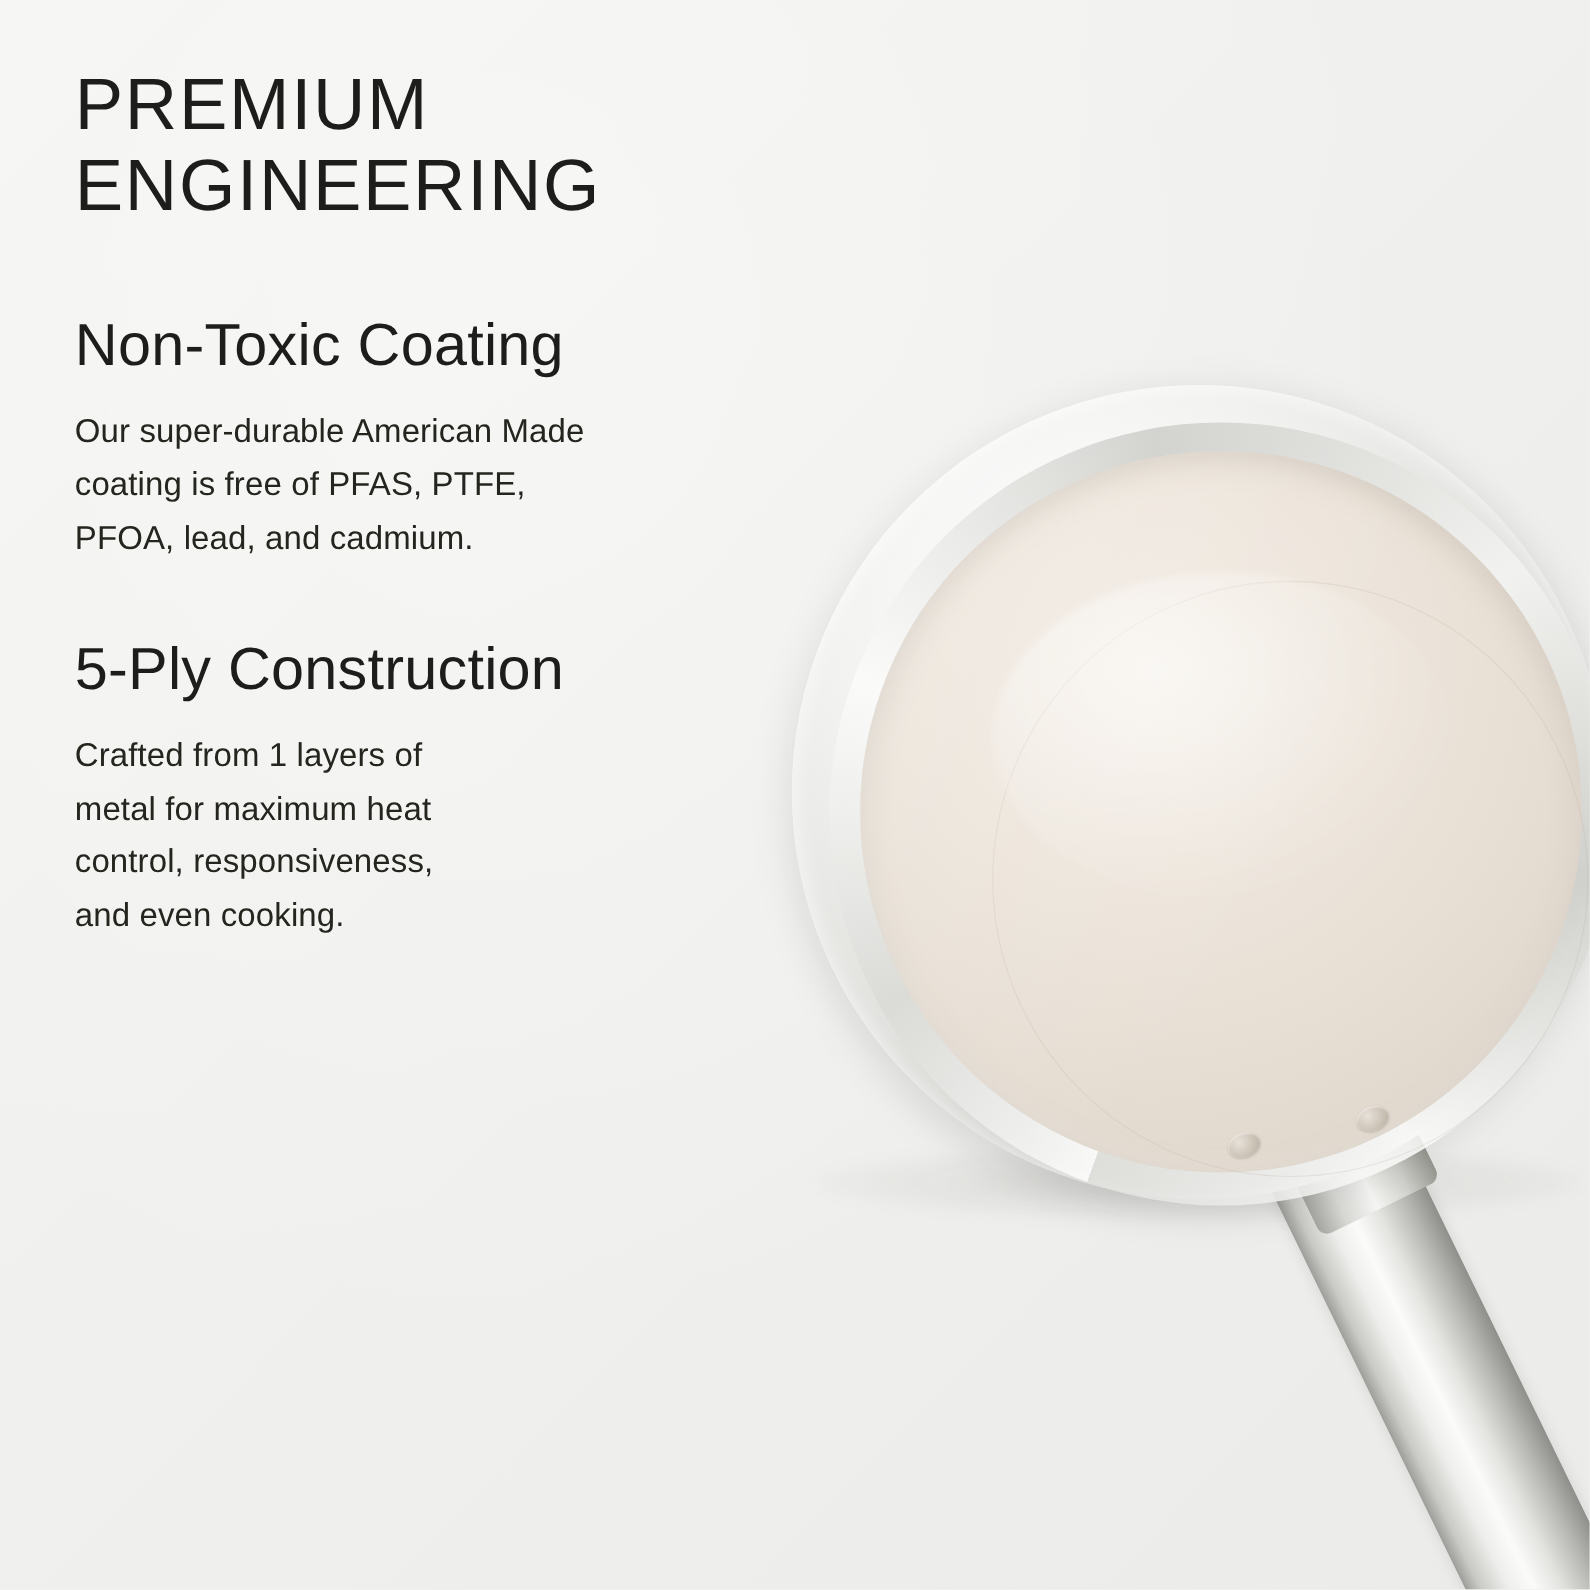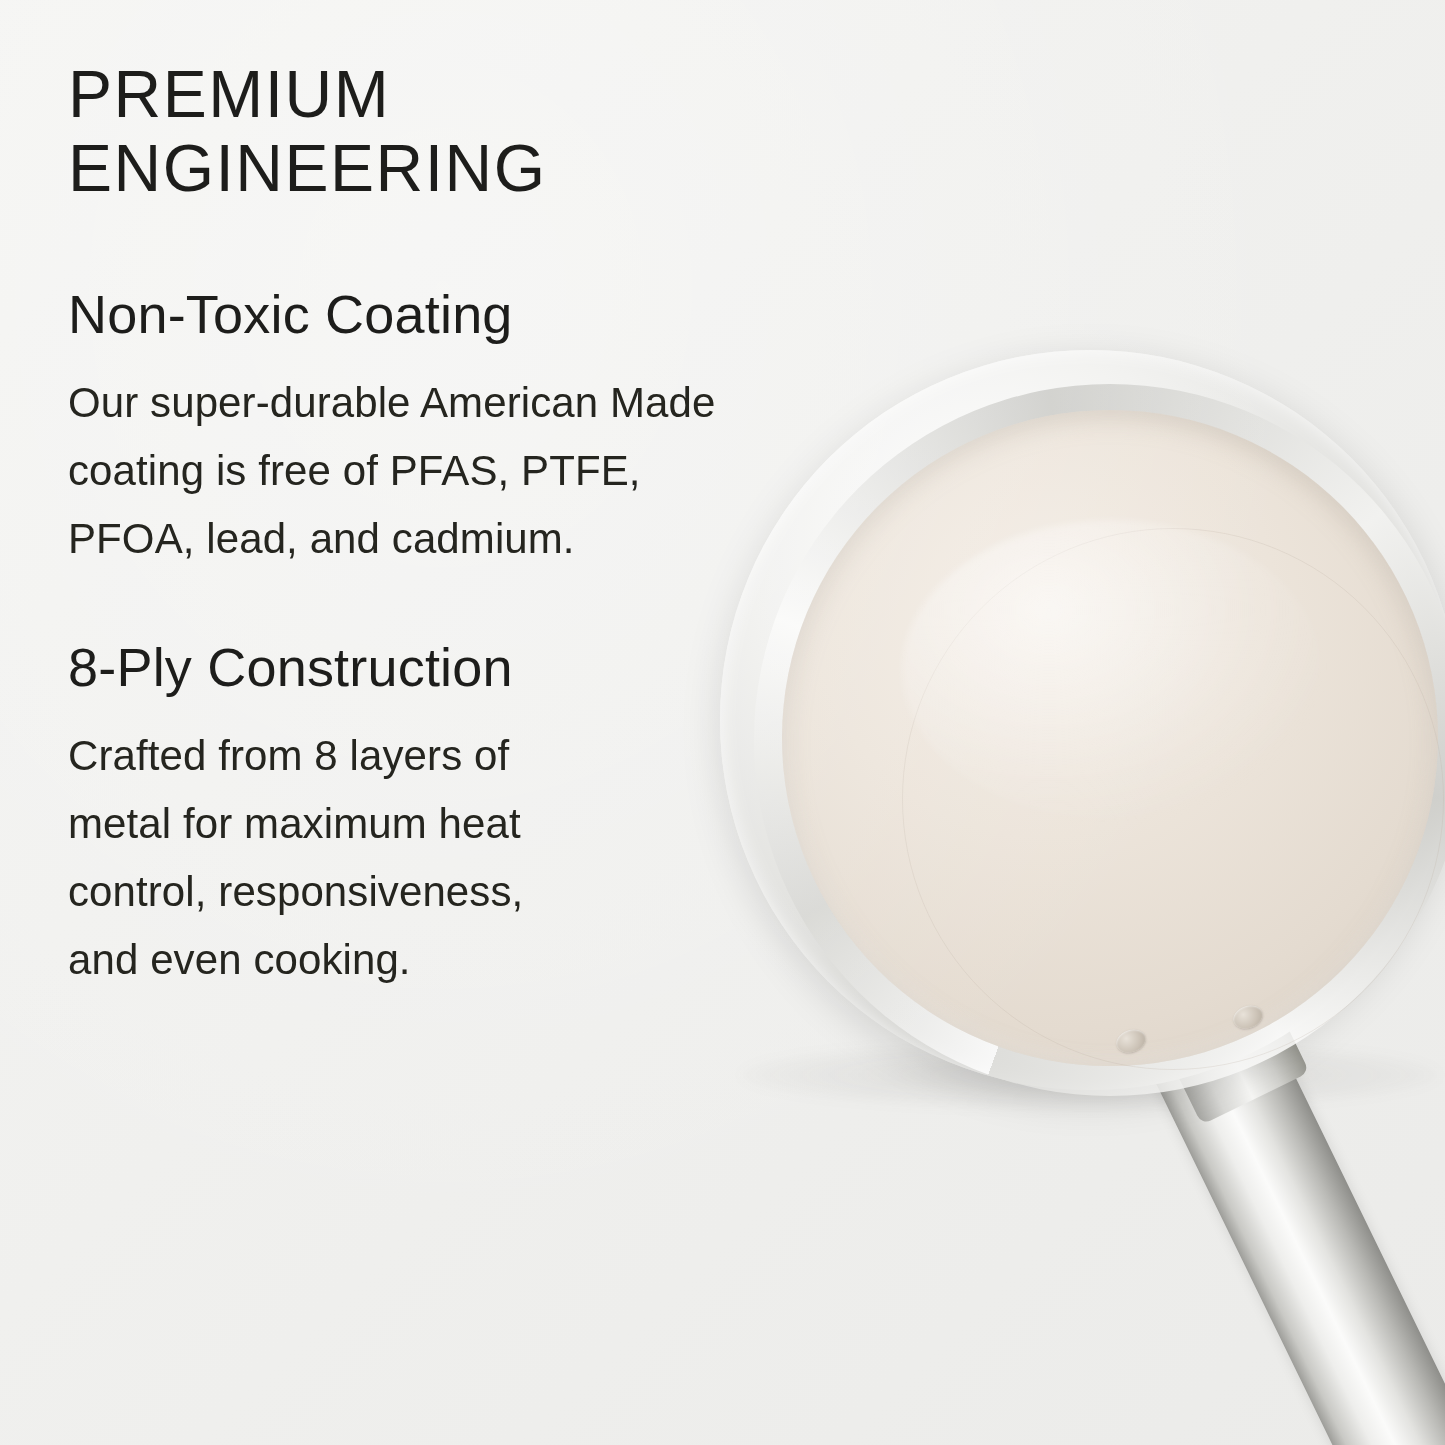--- a/index.html
+++ b/index.html
@@ -52,21 +52,21 @@
   .feature-title {
     font-size: 54px;
     line-height: 1.2;
     color: #1d1d1b;
     font-weight: 400;
     letter-spacing: 0.2px;
     margin: 0 0 22px 0;
   }
 
   .feature-body {
-    font-size: 42px;
+    font-size: 30px;
     line-height: 1.62;
     color: #25251f;
     font-weight: 400;
     letter-spacing: 0.1px;
     margin: 0;
     white-space: pre-line;
   }
 
   
   .pan-wrap {
@@ -261,22 +261,22 @@
 ENGINEERING</h1>
 
     <div class="feature">
       <h2 class="feature-title">Non-Toxic Coating</h2>
       <p class="feature-body">Our super-durable American Made
 coating is free of PFAS, PTFE,
 PFOA, lead, and cadmium.</p>
     </div>
 
     <div class="feature">
-      <h2 class="feature-title">8-Ply Construction</h2>
-      <p class="feature-body">Crafted from 8 layers of
+      <h2 class="feature-title">5-Ply Construction</h2>
+      <p class="feature-body">Crafted from 1 layers of
 metal for maximum heat
 control, responsiveness,
 and even cooking.</p>
     </div>
 
 
   </div>
 </div>
 
 </body></html>

